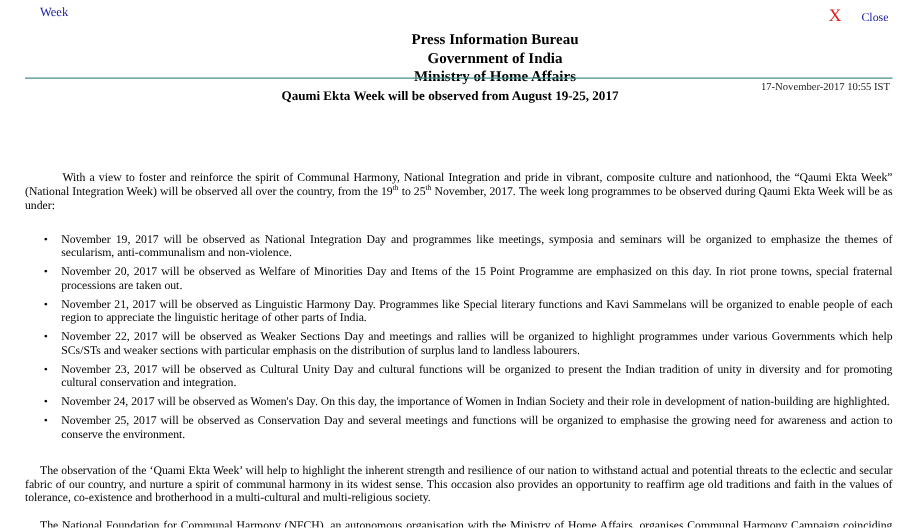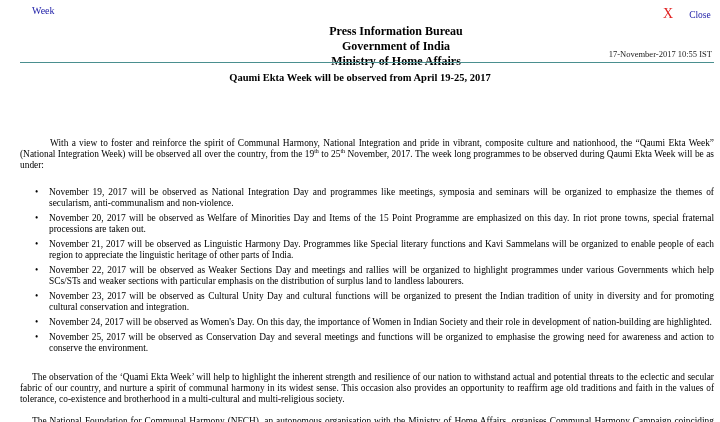--- a/index.html
+++ b/index.html
@@ -20,21 +20,21 @@
   .close-label { color: #1a1aa6; font-size: 9.5px; padding-left: 16px; }
   .header {
     position: absolute; left: 0; top: 24px; width: 720px; text-align: center;
     font-weight: bold; font-size: 12px; line-height: 15px; padding-left: 36px;
   }
   .divider {
     position: absolute; left: 20px; top: 62px; width: 694px; height: 0;
     border-top: 1.5px solid #4a8f8f;
   }
   .timestamp {
-    position: absolute; right: 8px; top: 49px;
+    position: absolute; right: 8px; top: 64px;
     font-size: 8.5px; color: #222;
   }
   .title {
     position: absolute; left: 0; top: 72px; width: 720px; text-align: center;
     font-weight: bold; font-size: 10.5px;
   }
   .content {
     position: absolute; left: 20px; top: 138px; width: 694px;
     font-size: 9.4px; line-height: 11px; text-align: justify;
   }
@@ -66,21 +66,21 @@
 <div class="header">
   <div>Press Information Bureau</div>
   <div>Government of India</div>
   <div>Ministry of Home Affairs</div>
 </div>
 
 <div class="divider"></div>
 
 <div class="timestamp">17-November-2017 10:55 IST</div>
 
-<div class="title">Qaumi Ekta Week will be observed from April 19-25, 2017</div>
+<div class="title">Qaumi Ekta Week will be observed from August 19-25, 2017</div>
 
 <div class="content">
   <p class="intro"><span>With a view to foster and reinforce the spirit of Communal Harmony, National Integration and pride in vibrant, composite culture and nationhood, the “Qaumi Ekta Week” (National Integration Week) will be observed all over the country, from the 19</span><sup>th</sup><span> to 25</span><sup>th</sup><span> November, 2017.  The week long programmes to be observed during Qaumi Ekta Week will be as under:</span></p>
 
   <ul class="bullets">
     <li><span class="bullet">•</span><span>November 19, 2017 will be observed as National Integration Day and programmes like meetings, symposia and seminars will be organized to emphasize the themes of secularism, anti-communalism and non-violence.</span></li>
     <li><span class="bullet">•</span><span>November 20, 2017 will be observed as Welfare of Minorities Day and Items of the 15 Point Programme are emphasized on this day. In riot prone towns, special fraternal processions are taken out.</span></li>
     <li><span class="bullet">•</span><span>November 21, 2017 will be observed as Linguistic Harmony Day. Programmes like Special literary functions and Kavi Sammelans will be organized to enable people of each region to appreciate the linguistic heritage of other parts of India.</span></li>
     <li><span class="bullet">•</span><span>November 22, 2017 will be observed as Weaker Sections Day and meetings and rallies will be organized to highlight programmes under various Governments which help SCs/STs and weaker sections with particular emphasis on the distribution of surplus land to landless labourers.</span></li>
     <li><span class="bullet">•</span><span>November 23, 2017 will be observed as Cultural Unity Day and cultural functions will be organized to present the Indian tradition of unity in diversity and for promoting cultural conservation and integration.</span></li>

